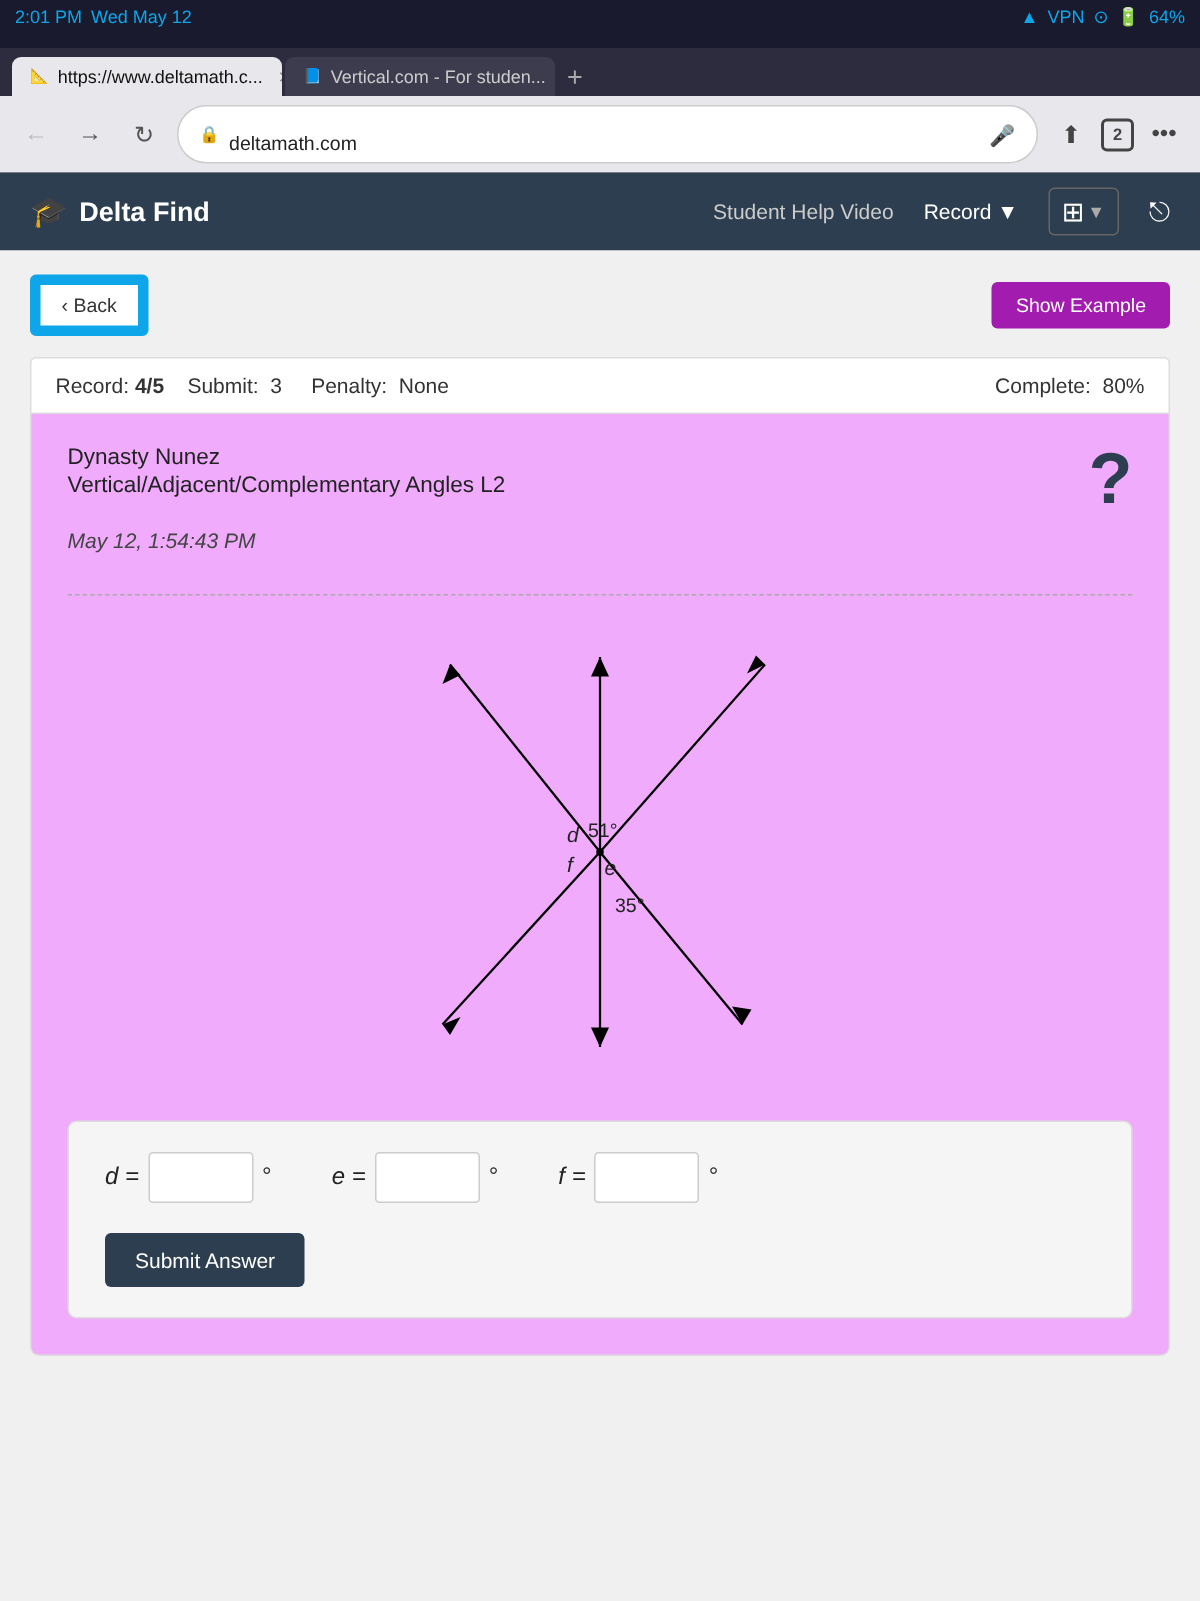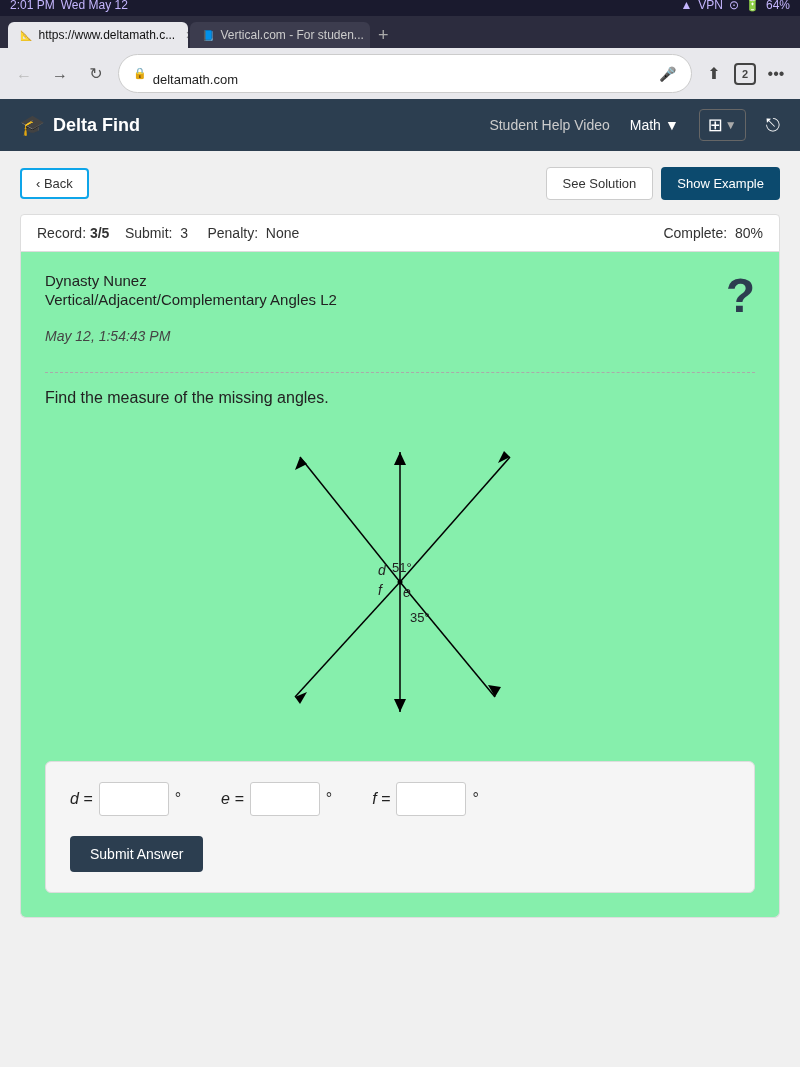--- a/index.html
+++ b/index.html
@@ -1,27 +1,27 @@
 <!DOCTYPE html>
 <html><head>
   <meta charset="utf-8">
   <style>
     * { margin: 0; padding: 0; box-sizing: border-box; }
     body { font-family: -apple-system, BlinkMacSystemFont, 'Segoe UI', Arial, sans-serif; background: #f0f0f0; width: 800px; min-height: 1067px; }
 
     
     .status-bar {
       background: #1a1a2e;
-      color: #c4b5fd;
+      color: #0ea5e9;
       font-size: 12px;
       padding: 4px 10px;
       display: flex;
       justify-content: space-between;
-      align-items: flex-end;
-      height: 16px;
+      align-items: flex-start;
+      height: 32px;
     }
     .status-left { display: flex; gap: 6px; align-items: center; }
     .status-right { display: flex; gap: 6px; align-items: center; }
 
     
     .browser-chrome {
       background: #2c2c3e;
       padding: 0;
     }
     .tabs-row {
@@ -152,40 +152,40 @@
 
     
     .action-bar {
       display: flex;
       justify-content: space-between;
       align-items: center;
       margin-bottom: 14px;
     }
     .back-btn {
       background: white;
-      border: 2px solid #0ea5e9;
+      border: 7px solid #0ea5e9;
       border-radius: 4px;
       padding: 6px 14px;
       font-size: 13px;
       cursor: pointer;
       color: #333;
       display: flex; align-items: center; gap: 4px;
     }
     .action-right { display: flex; gap: 8px; }
     .see-solution-btn {
       background: white;
       border: 1px solid #ccc;
       border-radius: 4px;
       padding: 8px 16px;
       font-size: 13px;
       cursor: pointer;
       color: #333;
     }
     .show-example-btn {
-      background: #0c4a6e;
+      background: #a21caf;
       border: none;
       border-radius: 4px;
       padding: 8px 16px;
       font-size: 13px;
       cursor: pointer;
       color: white;
     }
 
     
     .record-bar {
@@ -195,21 +195,21 @@
       padding: 10px 16px;
       display: flex;
       justify-content: space-between;
       align-items: center;
       font-size: 14px;
       color: #333;
     }
 
     
     .problem-card {
-      background: #86efac;
+      background: #f0abfc;
       border: 1px solid #ddd;
       border-top: none;
       border-radius: 0 0 6px 6px;
       padding: 20px 24px 24px 24px;
     }
 
     .problem-header { margin-bottom: 4px; }
     .student-name { font-size: 15px; color: #222; margin-bottom: 2px; }
     .problem-type { font-size: 15px; color: #222; margin-bottom: 20px; }
     .problem-date { font-size: 14px; color: #444; margin-bottom: 12px; font-style: italic; }
@@ -334,45 +334,44 @@
 </div>
 
 <div class="app-header">
   <div class="logo-area">
     <span class="logo-icon">🎓</span>
     <span>Delta Find</span>
   </div>
   <div class="header-nav">
     <button class="help-video-btn">Student Help Video</button>
     <button class="tools-btn">
-      <span>Math</span>
+      <span>Record</span>
       <span>▼</span>
     </button>
     <div class="calc-area">
       <span class="calc-icon">⊞</span>
       <span class="calc-dropdown">▼</span>
     </div>
     <button class="logout-btn">⎋</button>
   </div>
 </div>
 
 <div class="main-content">
 
   <div class="action-bar">
     <button class="back-btn">‹ Back</button>
     <div class="action-right">
-      <button class="see-solution-btn">See Solution</button>
       <button class="show-example-btn">Show Example</button>
     </div>
   </div>
 
   <div class="record-bar">
     <div>
       <span>Record:</span>
-      <strong>3/5</strong>
+      <strong>4/5</strong>
       &nbsp;&nbsp;
       <span>Submit:</span>
       <span>&nbsp;<span>3</span></span>
       &nbsp;&nbsp;&nbsp;
       <span>Penalty:</span>
       <span>&nbsp;<span>None</span></span>
     </div>
     <div>
       <span>Complete:</span>
       <span>&nbsp;<span>80%</span></span>
@@ -386,21 +385,20 @@
           <div class="student-name">Dynasty Nunez</div>
           <div class="problem-type">Vertical/Adjacent/Complementary Angles L2</div>
           <div class="problem-date">May 12, 1:54:43 PM</div>
         </div>
         <div class="help-question" style="font-size:48px; color:#2c3e50; font-weight:bold; margin-top:0;">?</div>
       </div>
     </div>
 
     <hr class="dashed-line">
 
-    <div class="problem-instruction">Find the measure of the missing angles.</div>
 
     <div class="diagram-container">
       <svg width="320" height="310" viewBox="0 0 320 310">
 
         <line x1="160" y1="155" x2="60" y2="30" stroke="black" stroke-width="1.5"></line>
         <polygon points="60,30 55,43 67,37" fill="black"></polygon>
 
         <line x1="160" y1="155" x2="255" y2="270" stroke="black" stroke-width="1.5"></line>
         <polygon points="255,270 248,258 261,260" fill="black"></polygon>
 

